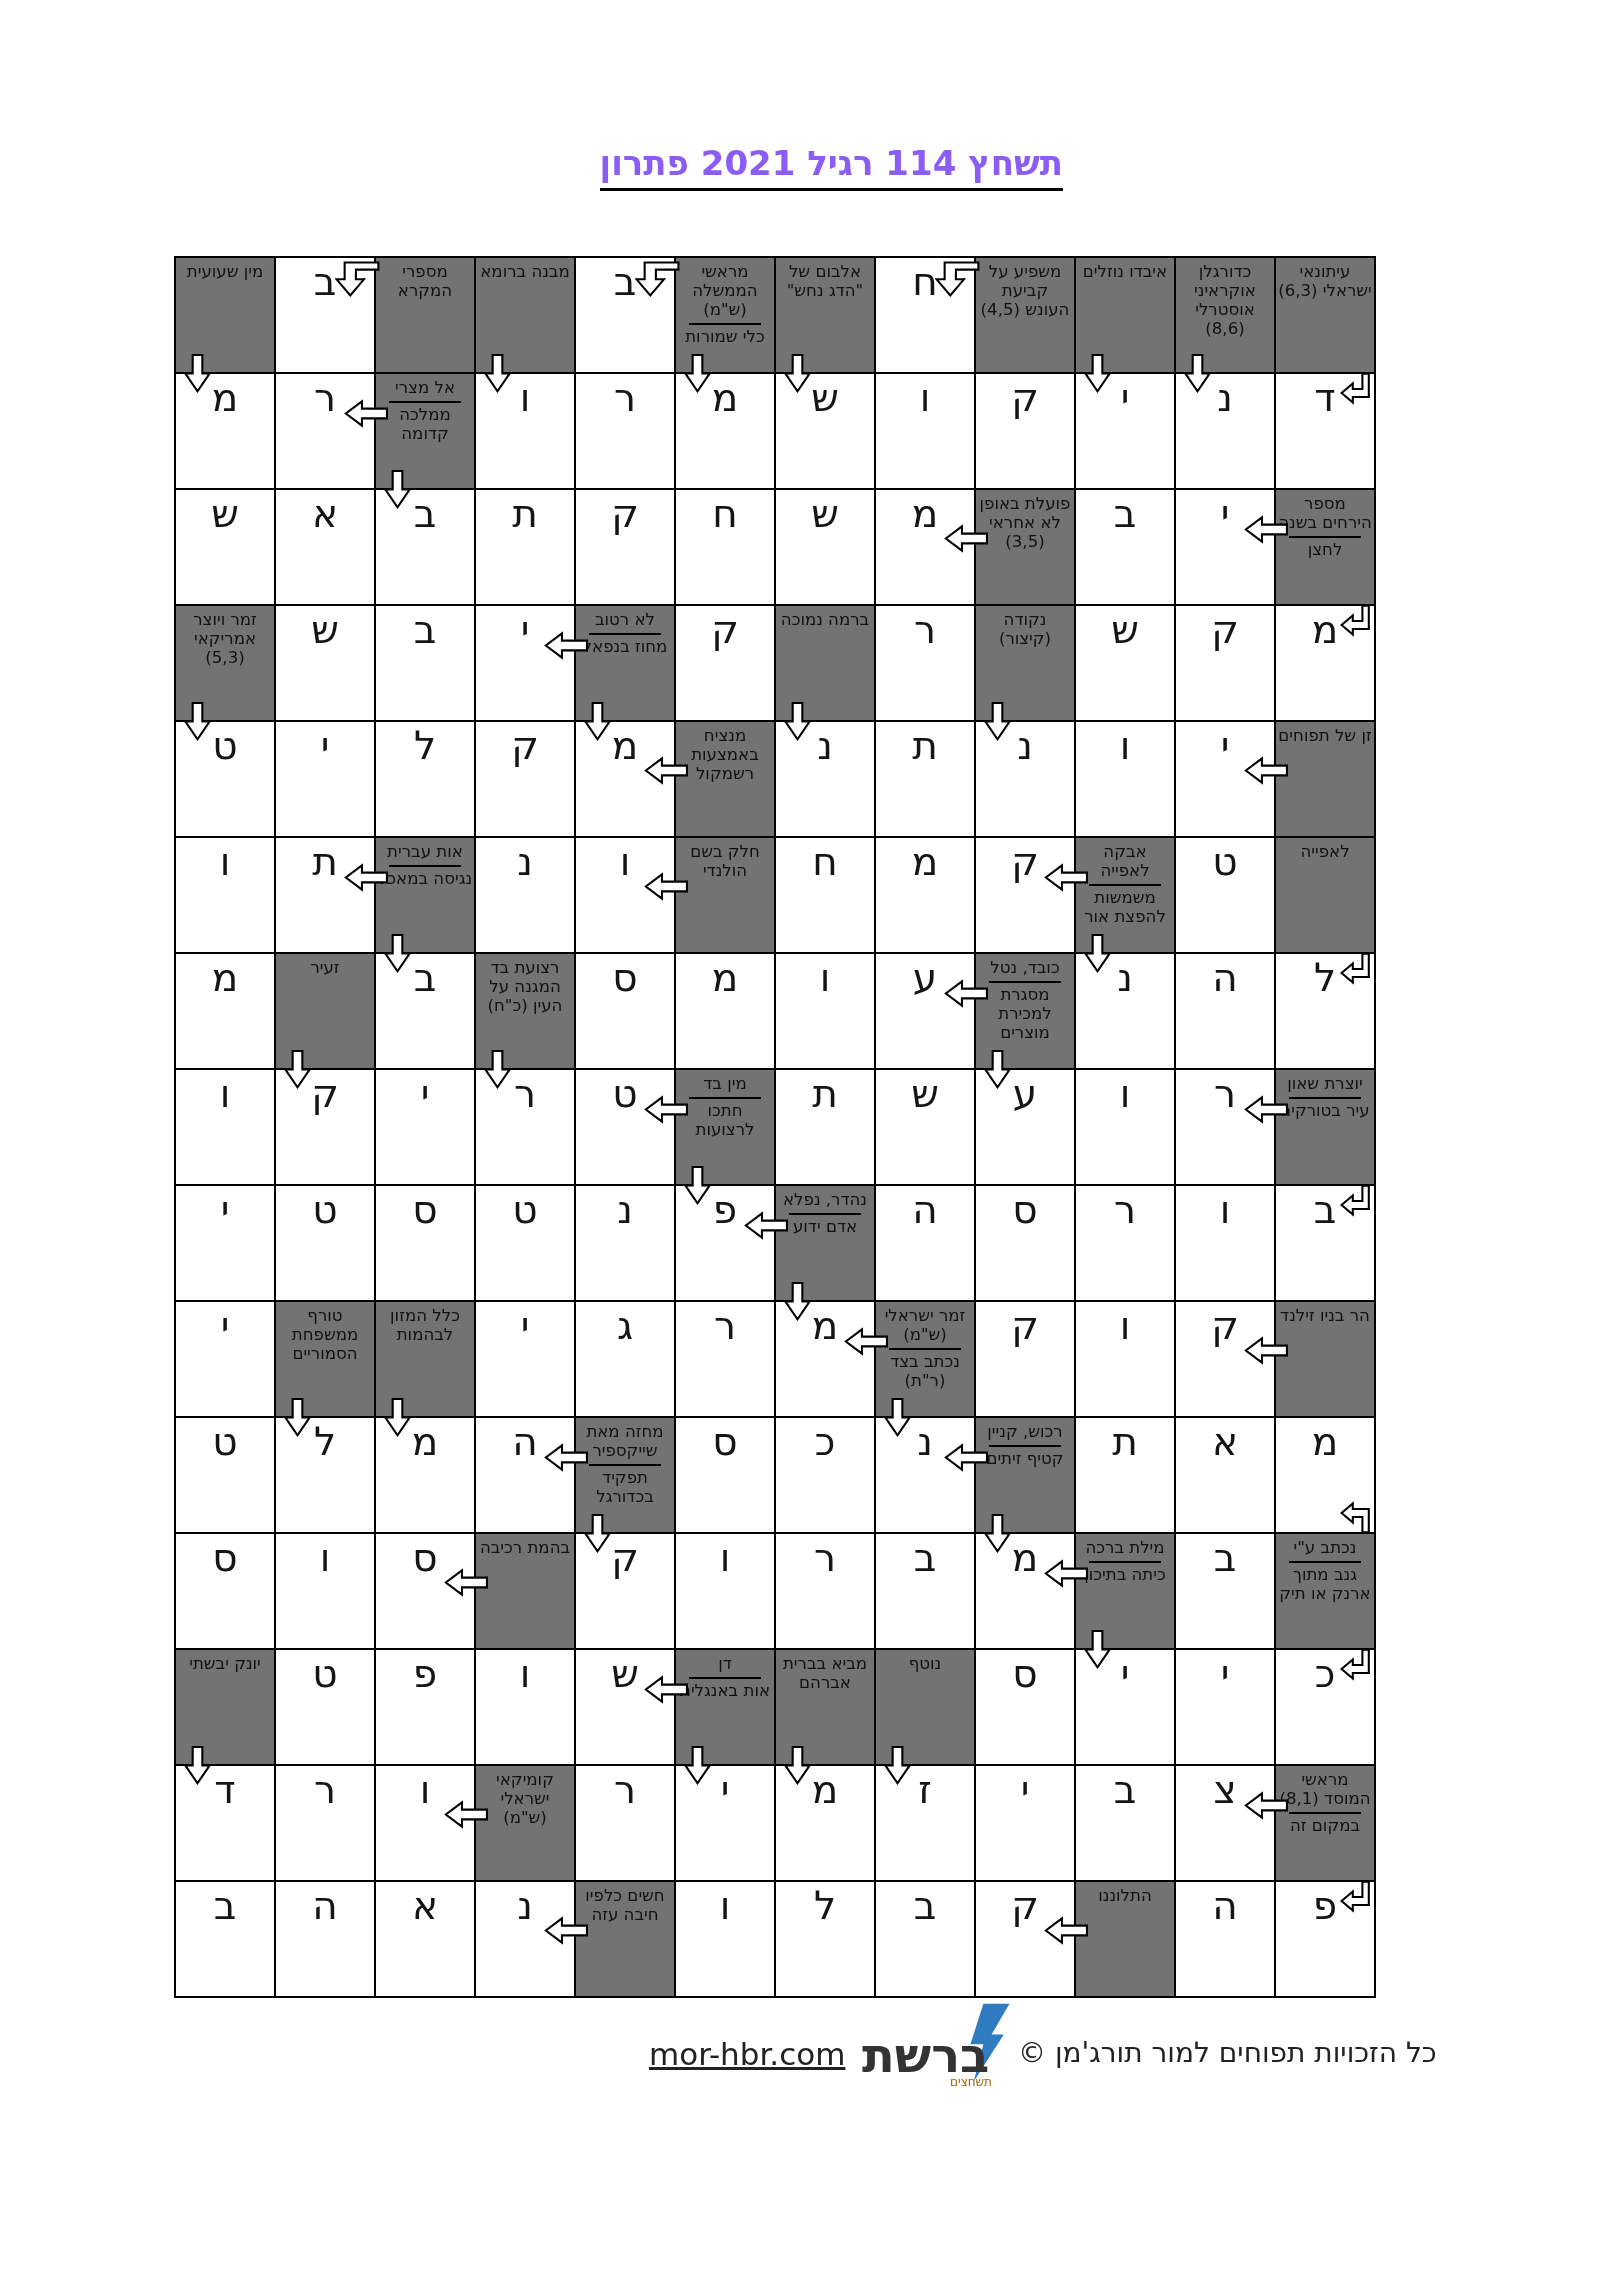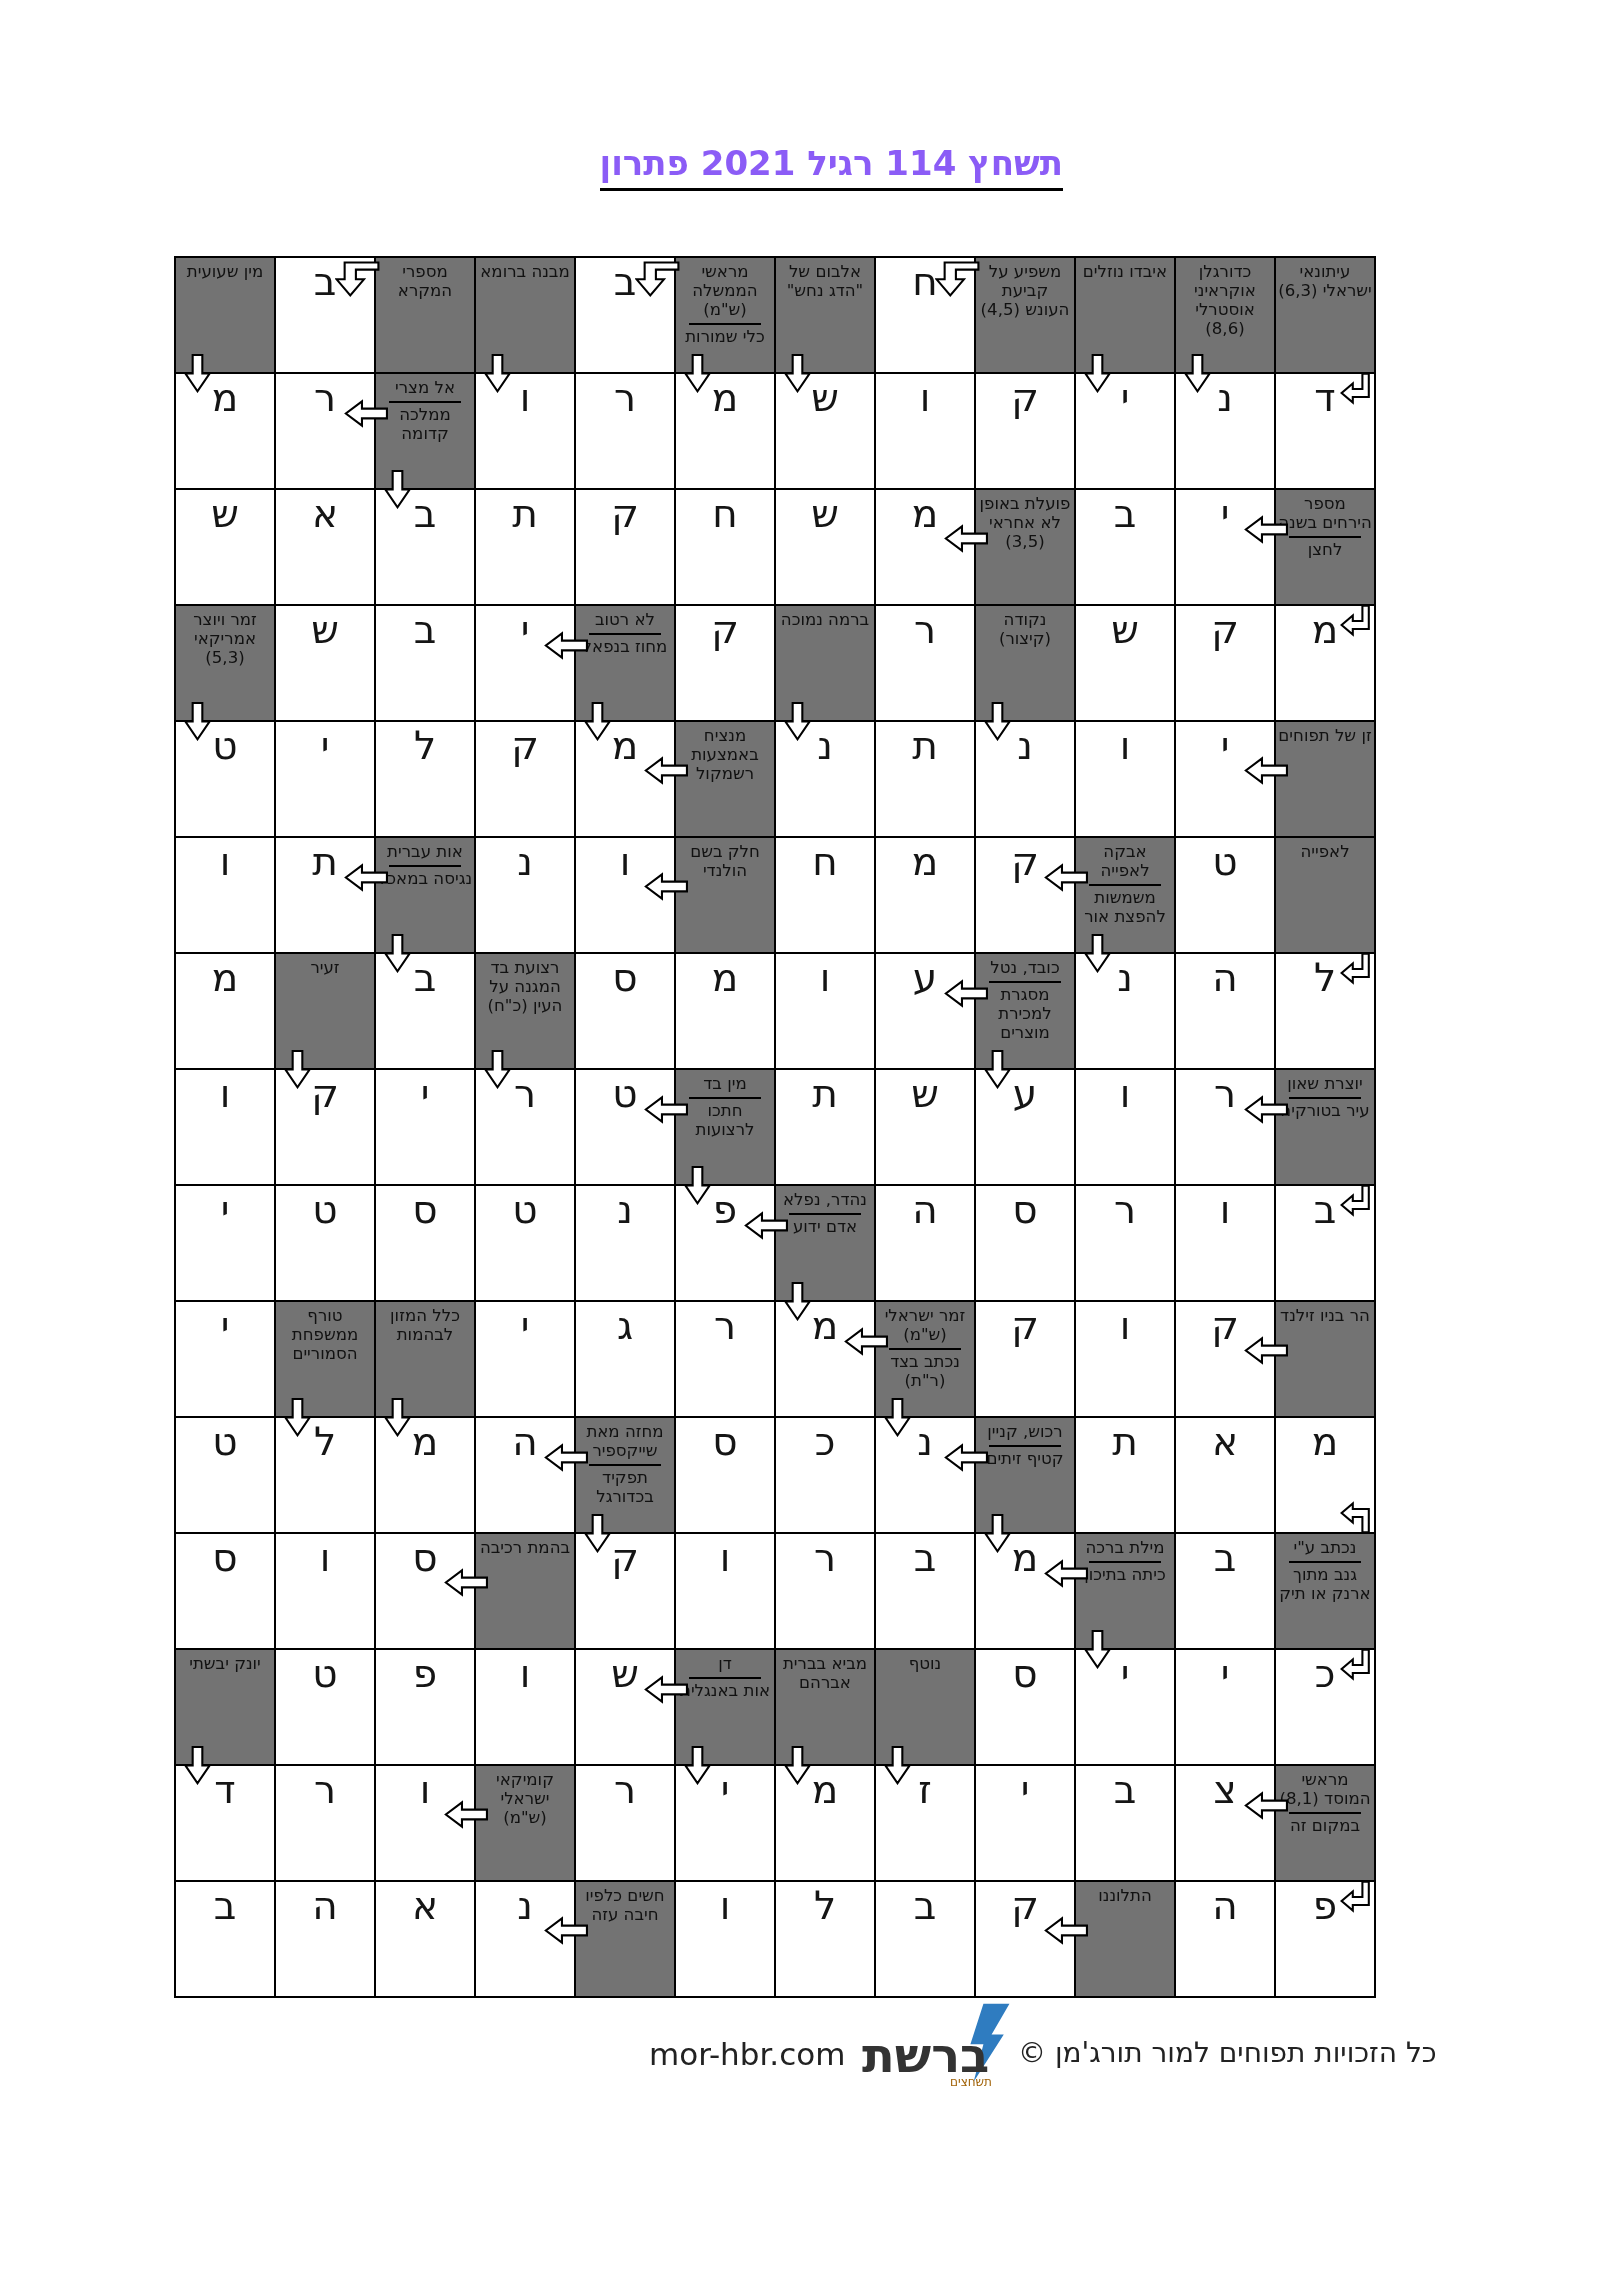--- a/index.html
+++ b/index.html
@@ -15,21 +15,21 @@
   .clue-text{direction:rtl;text-align:center;font-size:16.6px;line-height:1.14;color:#111;}
   .div-line{height:0;border-top:2px solid #000;width:76%;margin:3.2px auto;}
   .arrow{position:absolute;z-index:6;pointer-events:none;}
   .arrow svg{display:block;width:100%;height:100%;}
   .ar-down{left:6.5px;bottom:-21px;width:29px;height:39px;}
   .ar-left{left:-32px;top:30%;width:44px;height:29px;}
   .ar-bent-down{left:-41px;top:2.4px;width:45px;height:37px;}
   .ar-curve-down{right:2.4px;bottom:-33px;width:32px;height:32px;}
   .ar-curve-up{right:2.4px;top:-33px;width:32px;height:32px;}
   .footer{position:absolute;top:2004px;left:0;width:1623px;height:114px;}
-  .site{position:absolute;left:649px;top:32px;font-size:31px;color:#222;}
+  .site{position:absolute;left:649px;top:32px;font-size:31px;color:#222;text-decoration:underline;}
   .logo{position:absolute;left:854px;top:0px;width:187px;height:97px;}
   .logo-main{position:absolute;left:8px;top:23px;font-size:48px;font-weight:bold;color:#333;}
   .logo-sub{position:absolute;left:96px;top:71px;font-size:12px;color:#a16207;direction:rtl;}
   .logo-bolt{position:absolute;left:105px;top:-1.6px;width:57px;height:81px;}
   .credit{position:absolute;left:1018px;top:32px;font-size:28px;color:#222;direction:rtl;}
 </style>
 </head>
 <body>
 
 <div class="page-title">תשחץ 114 רגיל 2021 פתרון</div>

